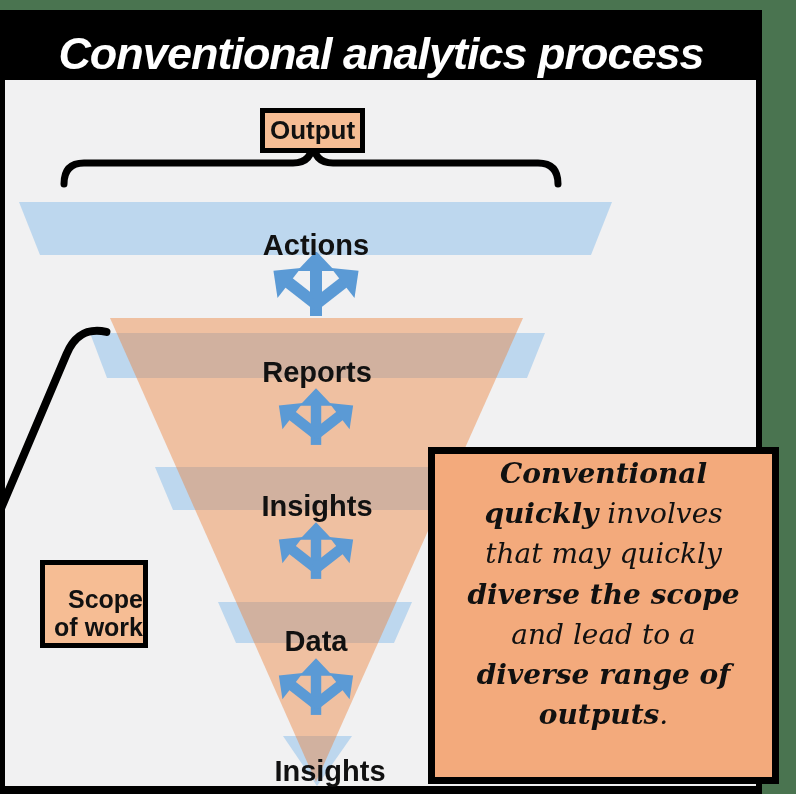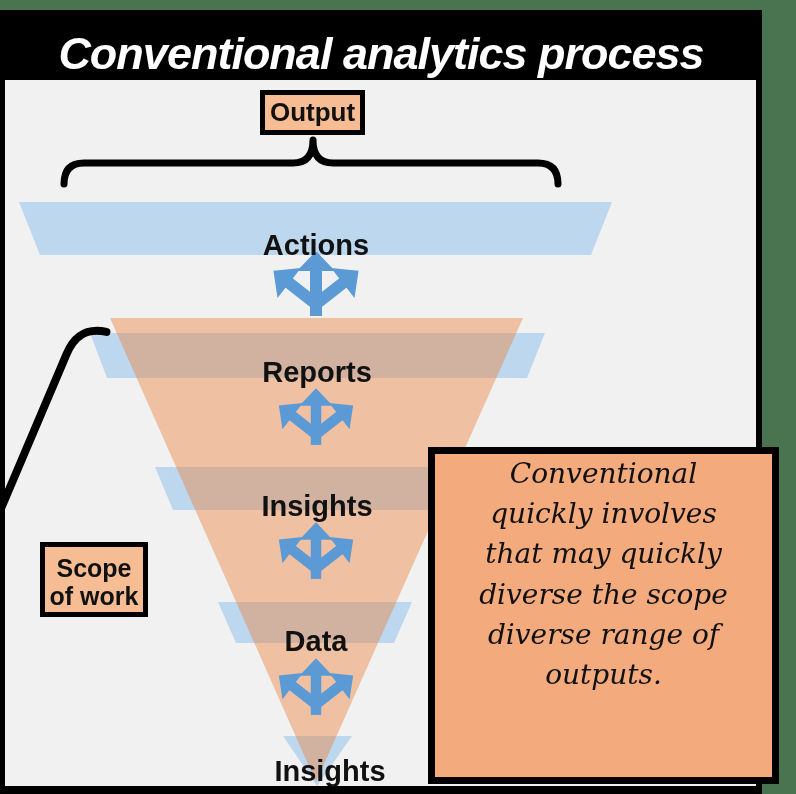--- a/index.html
+++ b/index.html
@@ -7,28 +7,28 @@
   #page{position:relative;width:796px;height:794px;background:#4a7450;overflow:hidden;}
   #card{position:absolute;left:0;top:10px;width:762px;height:784px;background:#000;}
   #title{position:absolute;left:0;top:20px;width:762px;height:70px;line-height:68px;
          text-align:center;color:#fff;font-size:45px;font-weight:bold;font-style:italic;
          letter-spacing:-1px;z-index:3;}
   #content{position:absolute;left:5px;top:80px;width:751px;height:706px;background:#f1f1f2;}
   #shapes{position:absolute;left:0;top:0;width:796px;height:794px;z-index:2;}
   .lbl{position:absolute;z-index:4;text-align:center;font-weight:bold;color:#111;
        font-size:29px;line-height:32px;margin-top:17px;}
   .box{position:absolute;z-index:5;background:#f6bd94;border:5px solid #000;
-       text-align:center;font-weight:bold;color:#111;}
+       text-align:center;font-weight:bold;color:#111;margin-top:18px;}
   #output-box{left:260px;top:90px;width:95px;height:35px;font-size:26px;line-height:34px;}
-  #scope-box{left:40px;top:542px;width:98px;height:58px;font-size:25px;line-height:28px;padding-top:7px;}
+  #scope-box{left:40px;top:542px;width:98px;height:58px;font-size:25px;line-height:28px;padding-top:20px;text-align:right;}
   #side-note{position:absolute;z-index:6;left:428px;top:447px;width:337px;height:323px;
        background:#f3aa7c;border:7px solid #000;color:#111;
        font-family:"DejaVu Serif",serif;font-style:italic;font-size:28px;line-height:40.2px;
        text-align:center;overflow:hidden;}
-  #side-note .b{font-weight:normal;}
+  #side-note .b{font-weight:bold;}
 </style>
 </head>
 <body>
 
 <div id="page">
   <div id="card"></div>
   <div id="content"></div>
   <div id="title">Conventional analytics process</div>
 
   <svg id="shapes" viewBox="0 0 796 794">
@@ -81,16 +81,17 @@
   <div id="scope-box" class="box">
     <div>Scope</div>
     <div>of work</div>
   </div>
 
   <div id="side-note">
       <div><span class="b">Conventional</span></div>
       <div><span class="b">quickly</span><span> involves</span></div>
       <div><span>that may quickly</span></div>
       <div><span class="b">diverse the scope</span></div>
+      <div><span>and lead to a</span></div>
       <div><span class="b">diverse range of</span></div>
       <div><span class="b">outputs</span><span>.</span></div>
     </div>
 </div>
 
 </body></html>

